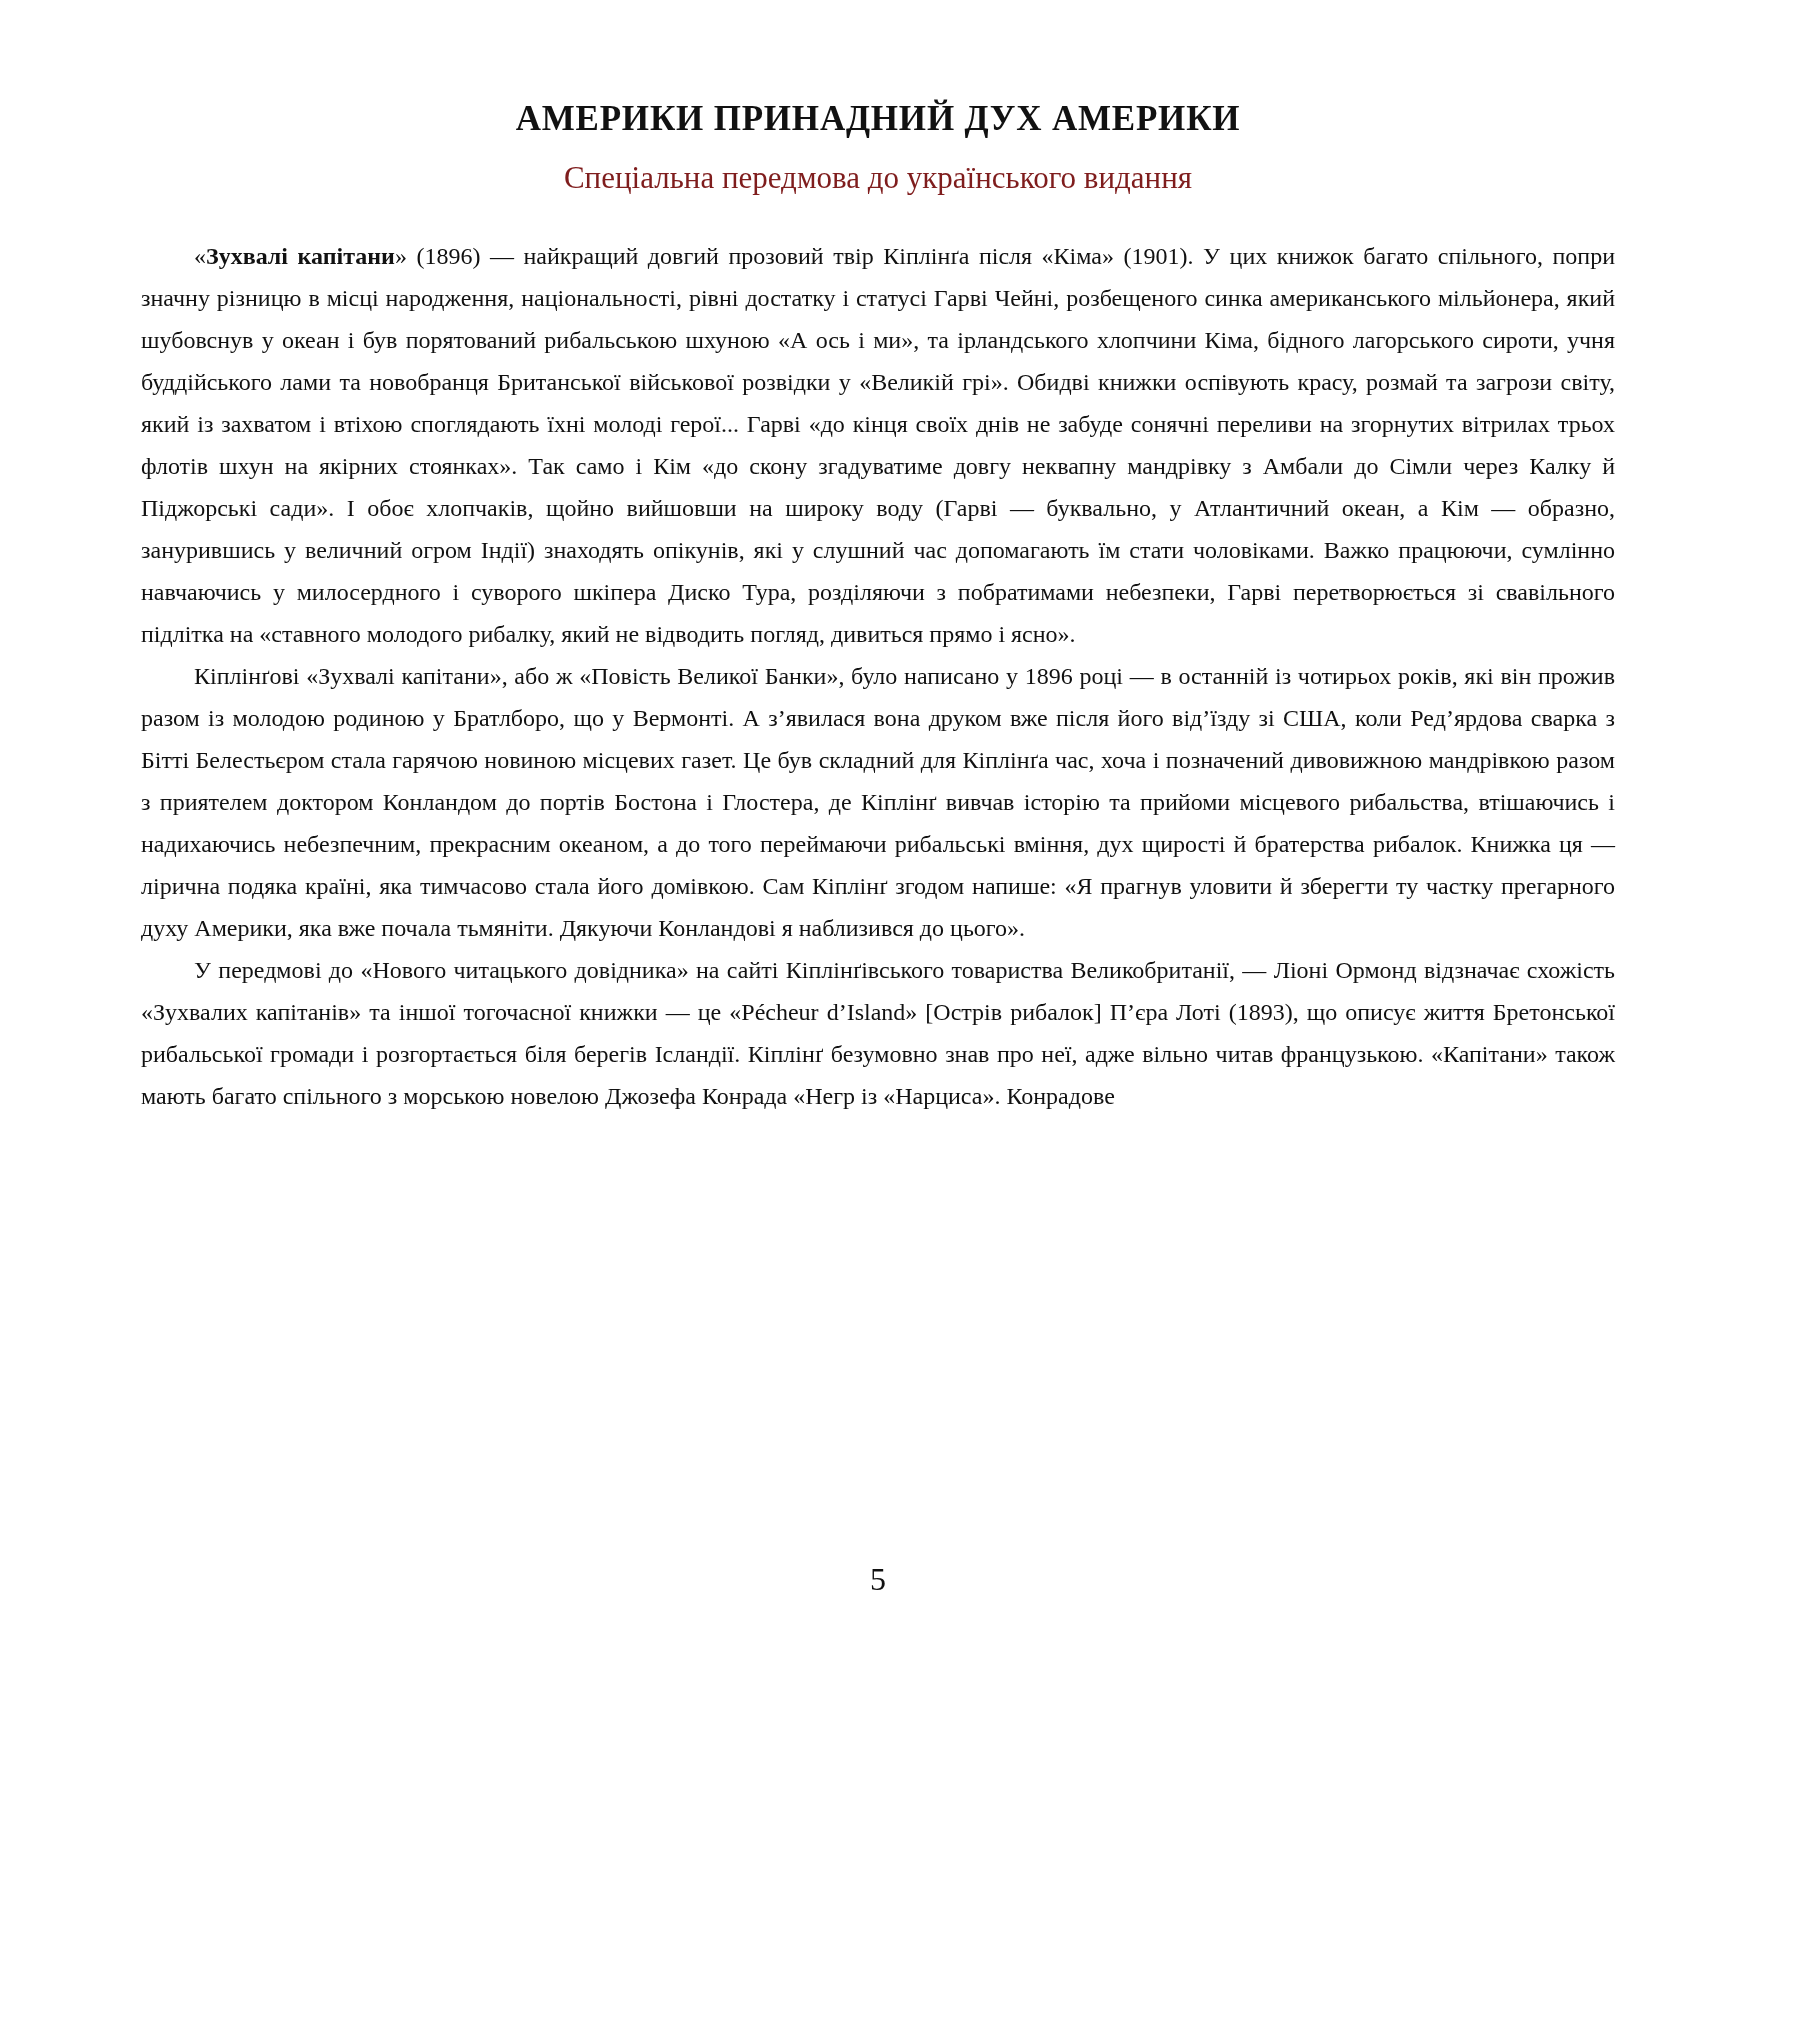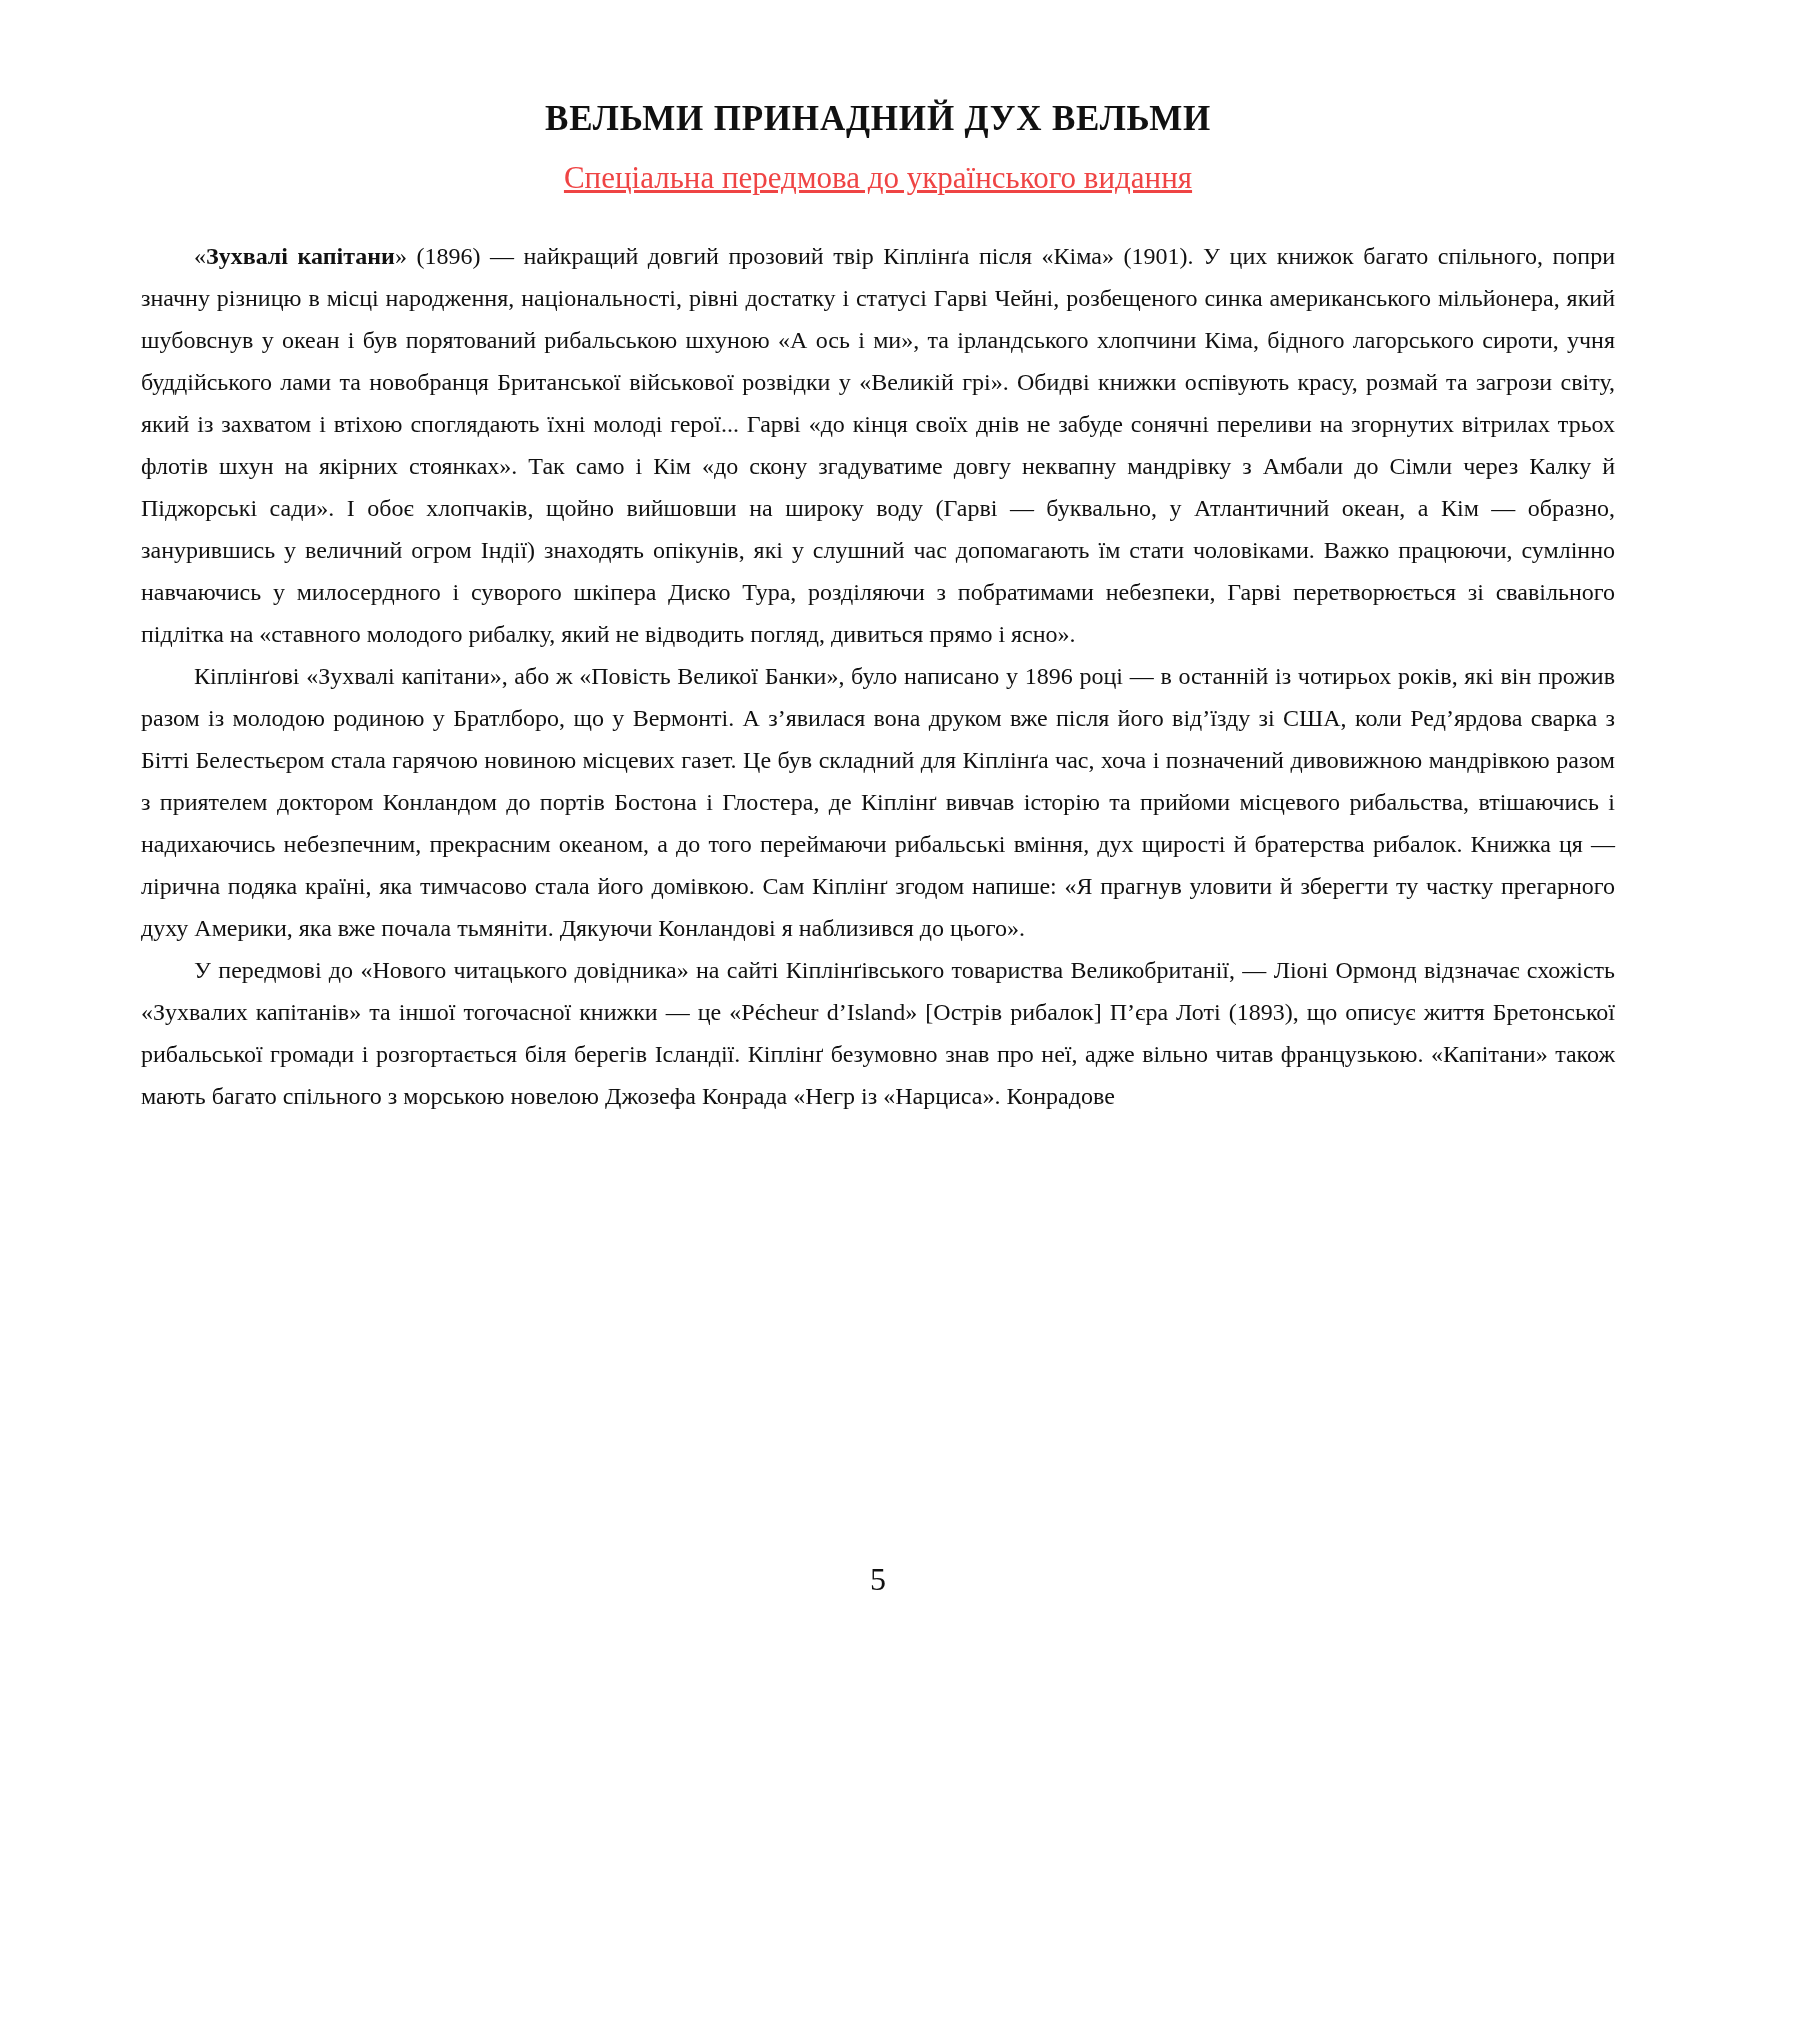--- a/index.html
+++ b/index.html
@@ -23,22 +23,21 @@
     font-size: 35px;
     font-weight: bold;
     letter-spacing: 0.8px;
     color: #111111;
   }
   .page-subtitle {
     margin: 21.4px 0 0 0;
     text-align: center;
     font-size: 31px;
     font-weight: normal;
-    color: #ef4444;
-    text-decoration: underline;
+    color: #7f1d1d;
   }
   .body-text {
     margin-top: 39px;
     font-size: 24px;
     line-height: 42px;
     text-align: justify;
     color: #111111;
   }
   .body-text p {
     margin: 0;
@@ -55,21 +54,21 @@
     text-align: center;
     font-size: 32px;
     color: #111111;
   }
 </style>
 </head>
 <body>
 
 <div class="page">
 
-  <h1 class="page-title">ВЕЛЬМИ ПРИНАДНИЙ ДУХ ВЕЛЬМИ</h1>
+  <h1 class="page-title">АМЕРИКИ ПРИНАДНИЙ ДУХ АМЕРИКИ</h1>
 
   <h2 class="page-subtitle">Спеціальна передмова до українського видання</h2>
 
   <div class="body-text">
 
     <p>
       <span>«</span><span class="bold-lead">Зухвалі капітани</span><span>» (1896) — найкращий довгий прозовий твір Кіплінґа після «Кіма» (1901). У цих книжок багато спільного, попри значну різницю в місці народження, національності, рівні достатку і статусі Гарві Чейні, розбещеного синка американського мільйонера, який шубовснув у океан і був порятований рибальською шхуною «А ось і ми», та ірландського хлопчини Кіма, бідного лагорського сироти, учня буддійського лами та новобранця Британської військової розвідки у «Великій грі». Обидві книжки оспівують красу, розмай та загрози світу, який із захватом і втіхою споглядають їхні молоді герої... Гарві «до кінця своїх днів не забуде сонячні переливи на згорнутих вітрилах трьох флотів шхун на якірних стоянках». Так само і Кім «до скону згадуватиме довгу неквапну мандрівку з Амбали до Сімли через Калку й Піджорські сади». І обоє хлопчаків, щойно вийшовши на широку воду (Гарві — буквально, у Атлантичний океан, а Кім — образно, занурившись у величний огром Індії) знаходять опікунів, які у слушний час допомагають їм стати чоловіками. Важко працюючи, сумлінно навчаючись у милосердного і суворого шкіпера Диско Тура, розділяючи з побратимами небезпеки, Гарві перетворюється зі свавільного підлітка на «ставного молодого рибалку, який не відводить погляд, дивиться прямо і ясно».</span>
     </p>
 
     <p>Кіплінґові «Зухвалі капітани», або ж «Повість Великої Банки», було написано у 1896 році — в останній із чотирьох років, які він прожив разом із молодою родиною у Братлборо, що у Вермонті. А з’явилася вона друком вже після його від’їзду зі США, коли Ред’ярдова сварка з Бітті Белестьєром стала гарячою новиною місцевих газет. Це був складний для Кіплінґа час, хоча і позначений дивовижною мандрівкою разом з приятелем доктором Конландом до портів Бостона і Глостера, де Кіплінґ вивчав історію та прийоми місцевого рибальства, втішаючись і надихаючись небезпечним, прекрасним океаном, а до того переймаючи рибальські вміння, дух щирості й братерства рибалок. Книжка ця — лірична подяка країні, яка тимчасово стала його домівкою. Сам Кіплінґ згодом напише: «Я прагнув уловити й зберегти ту частку прегарного духу Америки, яка вже почала тьмяніти. Дякуючи Конландові я наблизився до цього».</p>

